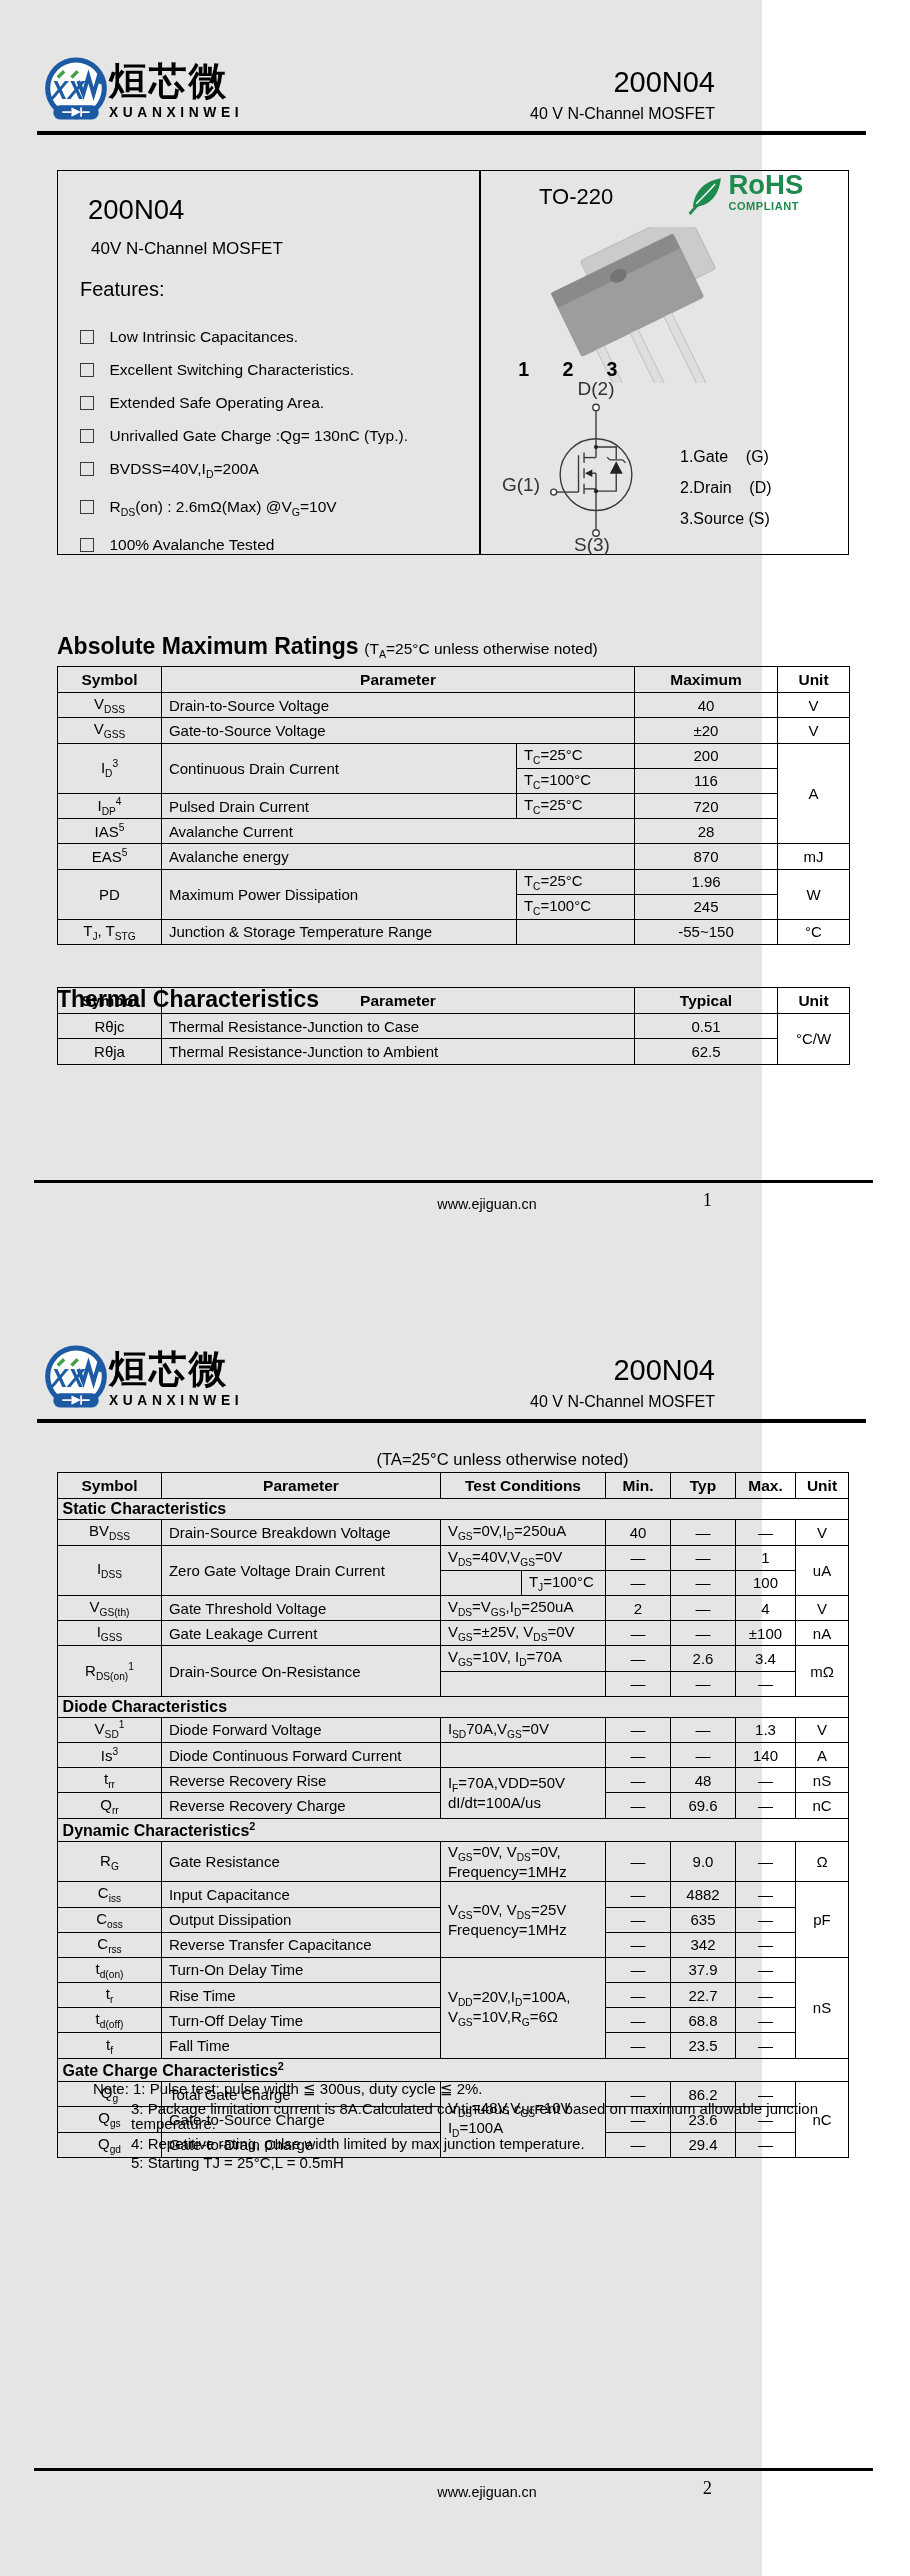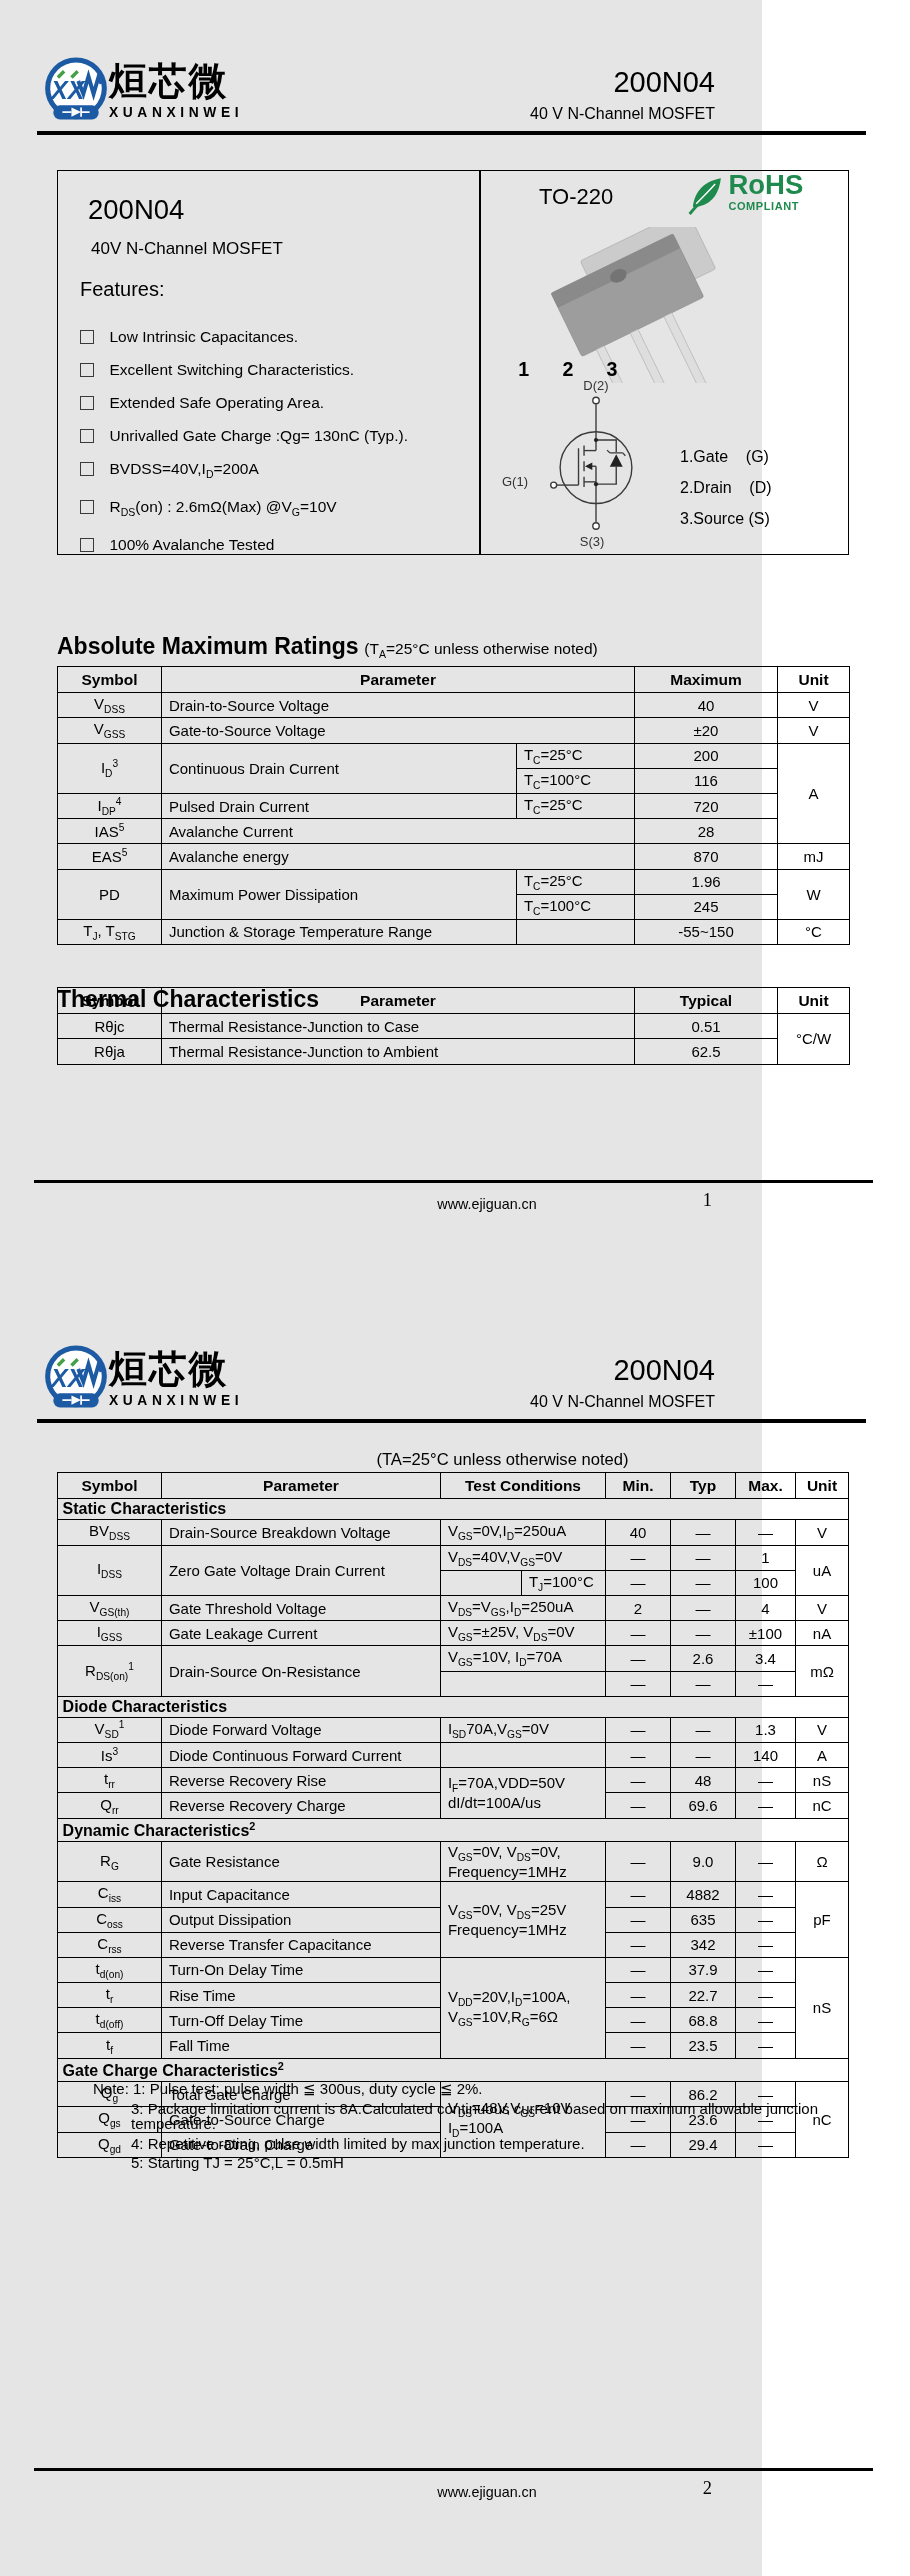--- a/index.html
+++ b/index.html
@@ -29,21 +29,21 @@
   .feat-list{position:absolute;left:22px;top:158px;}
   .feat-item{display:flex;align-items:flex-start;margin-bottom:17px;font-size:15.5px;line-height:16px;}
   .cb{flex:0 0 auto;width:11.5px;height:11.5px;border:1.1px solid #3a3a3a;margin-right:16px;margin-top:1.1px;}
   .pkg-name{position:absolute;left:481px;top:12.6px;font-size:22px;}
   .rohs{position:absolute;left:630px;top:0px;display:flex;align-items:flex-start;}
   .rohs-leaf{width:37px;height:45px;margin-right:3.4px;margin-top:2.3px;}
   .rohs-t1{font-size:27.5px;font-weight:bold;color:#1f8a4d;line-height:27.5px;}
   .rohs-t2{font-size:11px;font-weight:bold;color:#1f8a4d;letter-spacing:0.6px;margin-top:1.1px;}
   .pkg-3d{position:absolute;left:442px;top:56px;width:247px;height:156px;}
   .sym-wrap{position:absolute;left:482px;top:207px;width:112px;height:172px;}
-  .sym-label{font-size:13px;color:#333;}
+  .sym-label{font-size:19px;color:#333;}
   .sym-d{text-align:center;}
   .mos-svg{display:block;margin:1.1px auto 0;width:112px;height:138px;}
   .sym-g{position:absolute;left:-38px;top:96px;}
   .sym-s{position:absolute;left:0;right:8px;top:156px;text-align:center;}
   .pin-legend{position:absolute;left:622px;top:270px;}
   .pin-line{font-size:16px;line-height:31px;white-space:pre;}
 
   
   .sec-title{position:absolute;left:57px;display:flex;align-items:baseline;gap:5.7px;}
   .t1{font-size:23px;font-weight:bold;white-space:nowrap;}

